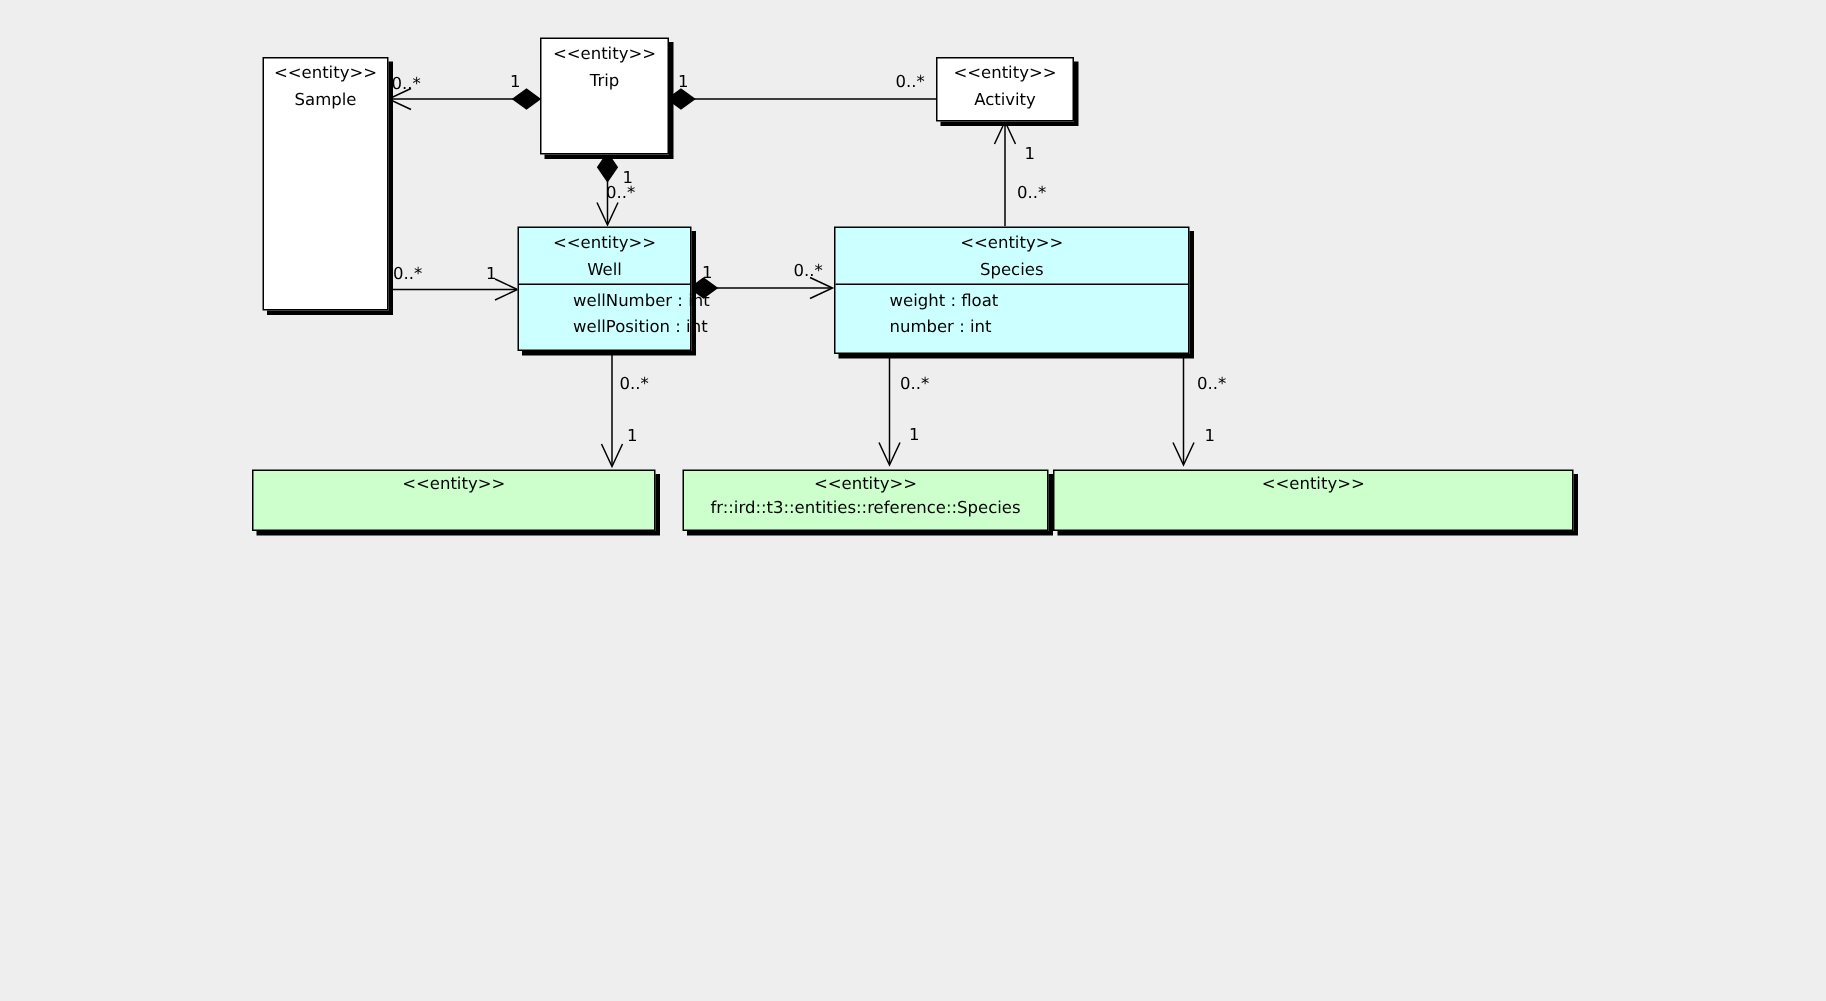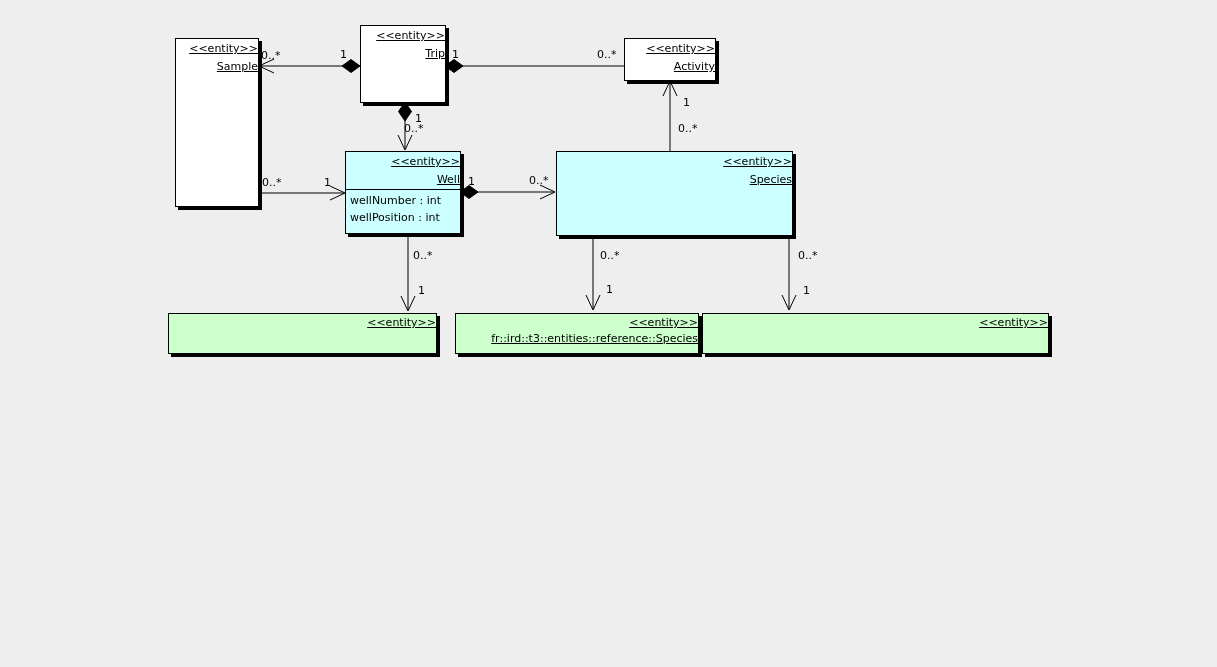--- a/index.html
+++ b/index.html
@@ -16,26 +16,26 @@
   .edges polyline{fill:none;stroke:#000;stroke-width:1;}
   .edges polygon{fill:#000;stroke:#000;stroke-width:1;}
   .entity{
     position:absolute;box-sizing:border-box;
     border:1.5px solid #000;
     box-shadow:3px 3px 0 #000;
     background:#ffffff;
   }
   .entity.cyan{background:#ccffff;}
   .entity.green{background:#ccffcc;}
-  .stereo,.ename{text-align:right;line-height:18px;white-space:nowrap;overflow:hidden;text-decoration:underline;}
+  .stereo,.ename{text-align:center;line-height:18px;white-space:nowrap;overflow:hidden;}
   .simple{padding-top:1px;}
   .head{padding-top:1px;}
   .head .stereo,.head .ename{line-height:18px;}
   .attrs{border-top:1.5px solid #000;padding:2px 4px 0 4px;}
-  .attr{line-height:17px;text-align:left;white-space:nowrap;}
+  .attr{line-height:17px;text-align:left;white-space:nowrap;margin-left:32px;}
   .ref{padding-top:1px;}
   .ref .stereo,.ref .ename{line-height:16px;}
   .mult{position:absolute;line-height:13px;white-space:nowrap;}
 </style>
 </head>
 <body>
 
 <div class="canvas">
 
   <svg class="edges" viewBox="0 0 1217 667" xmlns="http://www.w3.org/2000/svg">
@@ -113,20 +113,24 @@
       <div class="attr">wellNumber : int</div>
       <div class="attr">wellPosition : int</div>
     </div>
   </div>
 
   <div class="entity cyan" style="left:556px;top:151px;width:237px;height:85px;">
     <div class="head">
       <div class="stereo">&lt;&lt;entity&gt;&gt;</div>
       <div class="ename">Species</div>
     </div>
+    <div class="attrs">
+      <div class="attr">weight : float</div>
+      <div class="attr">number : int</div>
+    </div>
   </div>
 
   <div class="entity green ref" style="left:168px;top:313px;width:269px;height:41px;">
     <div class="stereo">&lt;&lt;entity&gt;&gt;</div>
   </div>
 
   <div class="entity green ref" style="left:455px;top:313px;width:244px;height:41px;">
     <div class="stereo">&lt;&lt;entity&gt;&gt;</div>
     <div class="ename">fr::ird::t3::entities::reference::Species</div>
   </div>

